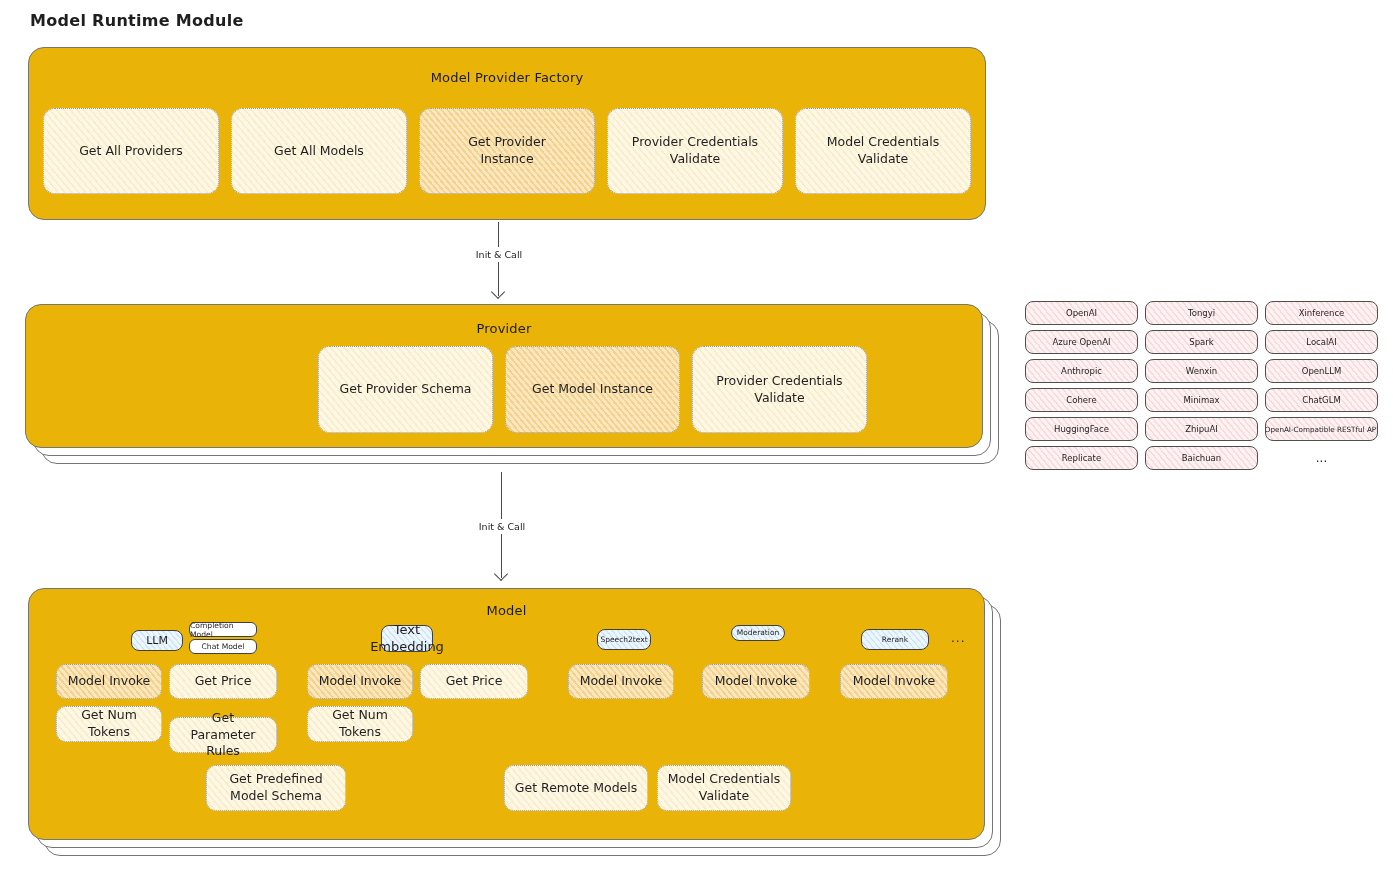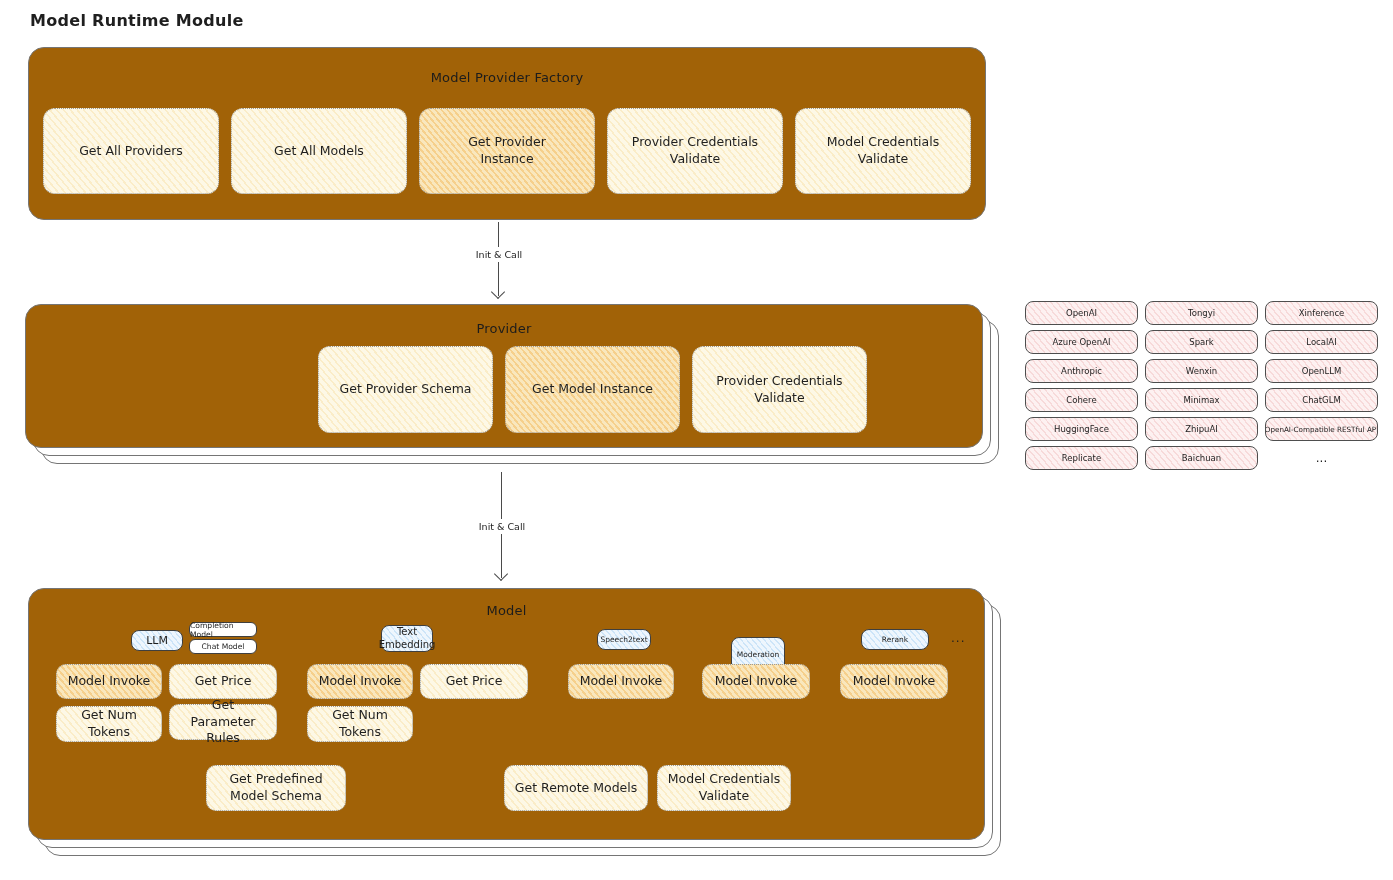--- a/index.html
+++ b/index.html
@@ -1,20 +1,20 @@
 <!DOCTYPE html>
 <html><head>
 <meta charset="utf-8">
 <style>
   * { margin:0; padding:0; box-sizing:border-box; }
   html,body { width:1393px; height:880px; background:#ffffff; overflow:hidden; }
   body { font-family:"DejaVu Sans", sans-serif; color:#1f1f1f; position:relative; }
 
   
-  .panel { position:absolute; background:#a16207; border:1.4px solid #757575; border-radius:16px; }
+  .panel { position:absolute; background:#eab308; border:1.4px solid #757575; border-radius:16px; }
   .stack { position:absolute; background:#fff; border:1.4px solid #757575; border-radius:16px; }
   .panel-title { position:absolute; width:100%; text-align:center; font-size:13px; letter-spacing:.2px; color:#1c1c1c; }
 
   
   .method {
     position:absolute; display:flex; align-items:center; justify-content:center;
     text-align:center; font-size:12.5px; line-height:1.35; padding:4px 8px;
     border:1.6px dotted #9a9a9a; border-radius:12px;
     background:#fdf8e6;
     background-image:repeating-linear-gradient(50deg, rgba(242,206,121,0.28) 0 1.6px, transparent 1.6px 5.2px);
@@ -138,23 +138,23 @@
 <div class="arrow-label" style="left:467px; top:519px;">Init &amp; Call</div>
 
 <div class="stack" style="left:44px; top:604px; width:957px; height:252px;"></div>
 <div class="stack" style="left:36px; top:596px; width:957px; height:252px;"></div>
 <div class="panel" style="left:28px; top:588px; width:957px; height:252px;">
   <div class="panel-title" style="top:14px;">Model</div>
 
   <div class="blue-tab" style="left:102px; top:41px; width:52px; height:21px; font-size:11px;">LLM</div>
   <div class="mini-tab" style="left:160px; top:33px; width:68px; height:15px;">Completion Model</div>
   <div class="mini-tab" style="left:160px; top:50px; width:68px; height:15px;">Chat Model</div>
-  <div class="blue-tab" style="left:352px; top:36px; width:52px; height:27px; font-size:10px; padding:0 6px;">Text Embedding</div>
+  <div class="blue-tab" style="left:352px; top:36px; width:52px; height:27px; font-size:13px; padding:0 6px;">Text Embedding</div>
   <div class="blue-tab" style="left:568px; top:40px; width:54px; height:21px;">Speech2text</div>
-  <div class="blue-tab" style="left:702px; top:48px; width:54px; height:35px;">Moderation</div>
+  <div class="blue-tab" style="left:702px; top:36px; width:54px; height:16px;">Moderation</div>
   <div class="blue-tab" style="left:832px; top:40px; width:68px; height:21px;">Rerank</div>
   <div class="dots" style="left:922px; top:42px;">...</div>
 
   <div class="method hl" style="left:27px; top:75px; width:106px; height:35px; border-radius:10px;">
       <span class="lbl">Model Invoke</span>
     </div>
   <div class="method" style="left:140px; top:75px; width:108px; height:35px; border-radius:10px;">
       <span class="lbl">Get Price</span>
     </div>
   <div class="method hl" style="left:278px; top:75px; width:106px; height:35px; border-radius:10px;">
@@ -169,21 +169,21 @@
   <div class="method hl" style="left:673px; top:75px; width:108px; height:35px; border-radius:10px;">
       <span class="lbl">Model Invoke</span>
     </div>
   <div class="method hl" style="left:811px; top:75px; width:108px; height:35px; border-radius:10px;">
       <span class="lbl">Model Invoke</span>
     </div>
 
   <div class="method" style="left:27px; top:117px; width:106px; height:36px; border-radius:10px;">
       <span class="lbl">Get Num Tokens</span>
     </div>
-  <div class="method" style="left:140px; top:115px; width:108px; height:36px; border-radius:10px;">
+  <div class="method" style="left:140px; top:128px; width:108px; height:36px; border-radius:10px;">
       <span class="lbl">Get Parameter Rules</span>
     </div>
   <div class="method" style="left:278px; top:117px; width:106px; height:36px; border-radius:10px;">
       <span class="lbl">Get Num Tokens</span>
     </div>
 
   <div class="method" style="left:177px; top:176px; width:140px; height:46px; border-radius:10px;">
       <span class="lbl">Get Predefined Model Schema</span>
     </div>
   <div class="method" style="left:475px; top:176px; width:144px; height:46px; border-radius:10px;">

